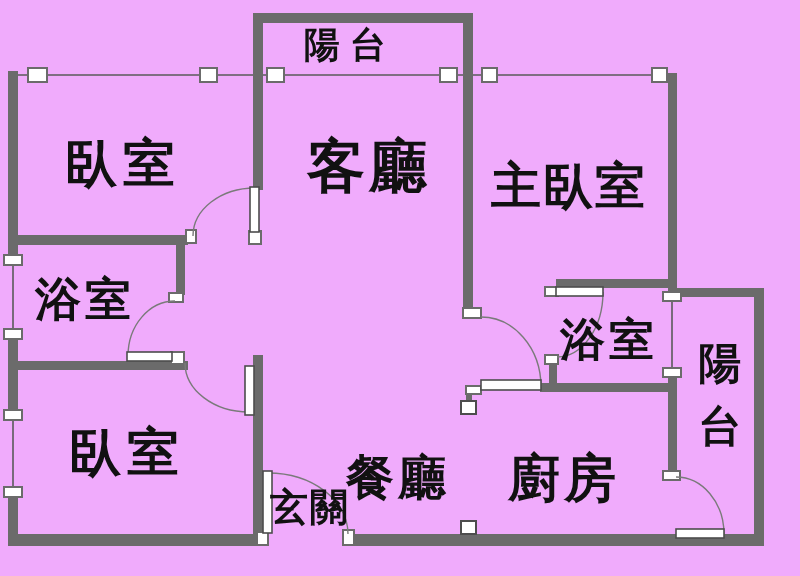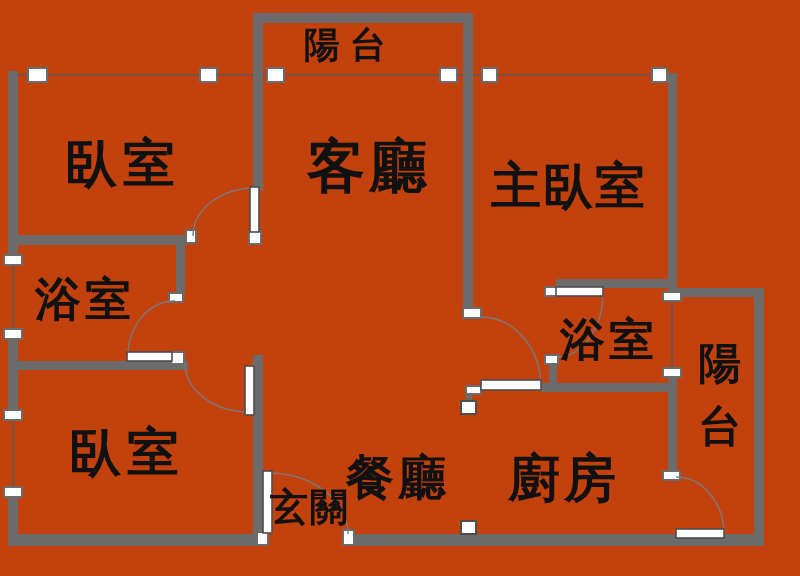--- a/index.html
+++ b/index.html
@@ -1,16 +1,16 @@
 <!DOCTYPE html>
 <html><head>
 <meta charset="utf-8">
 <style>
   html,body{margin:0;padding:0;background:#ffffff;}
-  #stage{position:relative;width:800px;height:576px;background:#c2410c;overflow:hidden;
+  #stage{position:relative;width:800px;height:576px;background:#f0abfc;overflow:hidden;
          font-family:"DejaVu Sans","Liberation Sans",sans-serif;}
   svg text{font-family:"DejaVu Sans","Liberation Sans",sans-serif;font-weight:700;}
 </style>
 </head>
 <body>
 
 <div id="stage">
   <svg id="plan" width="800" height="576" viewBox="0 0 800 576" xmlns="http://www.w3.org/2000/svg">
       <rect x="253" y="13" width="219" height="10" fill="#6b6b6b"></rect>
       <rect x="253" y="13" width="10" height="177" fill="#6b6b6b"></rect>

